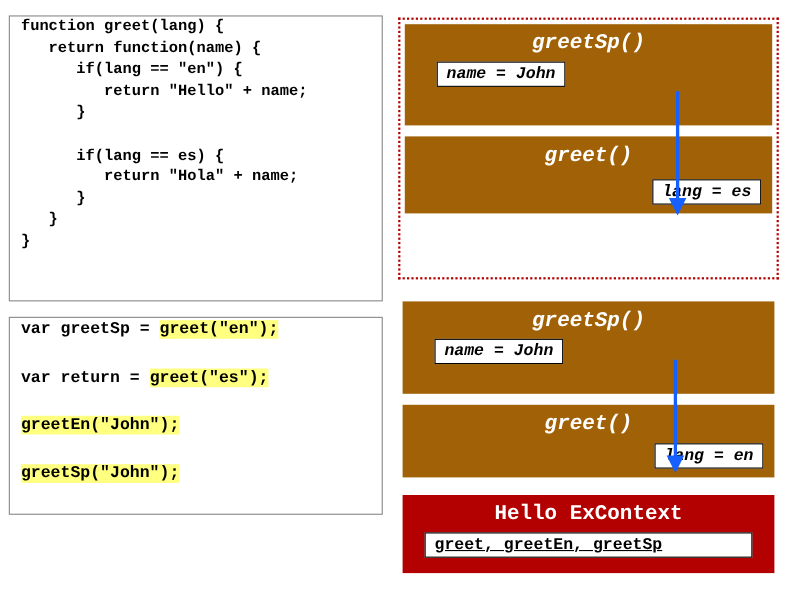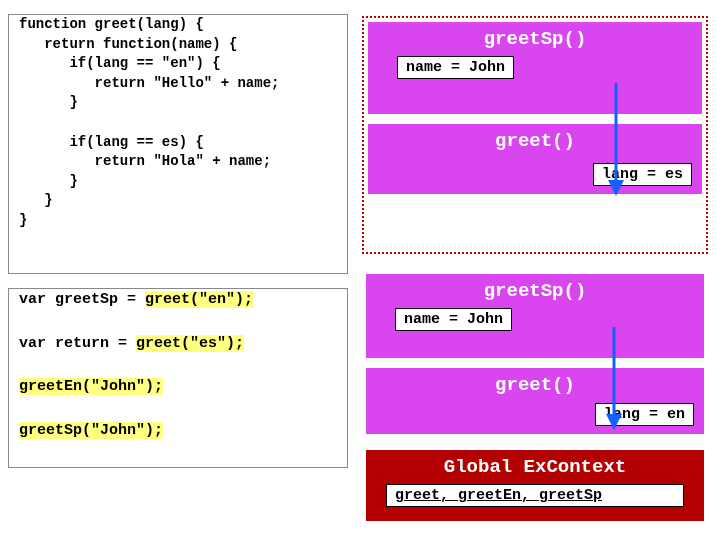--- a/index.html
+++ b/index.html
@@ -26,25 +26,26 @@
 
   .ctx-group {
     position: absolute;
     border: 2px dotted #b30000;
     padding: 4px;
   }
   .ctx-group-1 { left: 362px; top: 16px; width: 346px; height: 238px; }
   .ctx-group-2 { left: 362px; top: 270px; width: 346px; border: none; padding: 4px; }
 
   .ctx-block {
-    background: #d946ef;
+    background: #a16207;
     color: #fff;
     margin-bottom: 10px;
     padding: 6px 8px 10px 8px;
     position: relative;
+    font-style: italic;
   }
   .ctx-title {
     text-align: center;
     font-size: 19px;
     font-weight: bold;
     font-family: "Courier New", monospace;
     margin-bottom: 6px;
   }
   .ctx-var {
     background: #fff;
@@ -128,15 +129,15 @@
   </div>
   <div class="arrow" style="left:240px; top:52px; height:110px;">
     <svg viewBox="0 0 24 110">
       <line x1="12" y1="5" x2="12" y2="95" stroke="#1560ff" stroke-width="3"></line>
       <polygon points="12,108 4,92 20,92" fill="#1560ff"></polygon>
     </svg>
   </div>
 </div>
 
 <div class="global-block">
-  <div class="ctx-title">Global ExContext</div>
+  <div class="ctx-title">Hello ExContext</div>
   <span class="ctx-var ctx-var-wide">greet, greetEn, greetSp</span>
 </div>
 
 </body></html>

